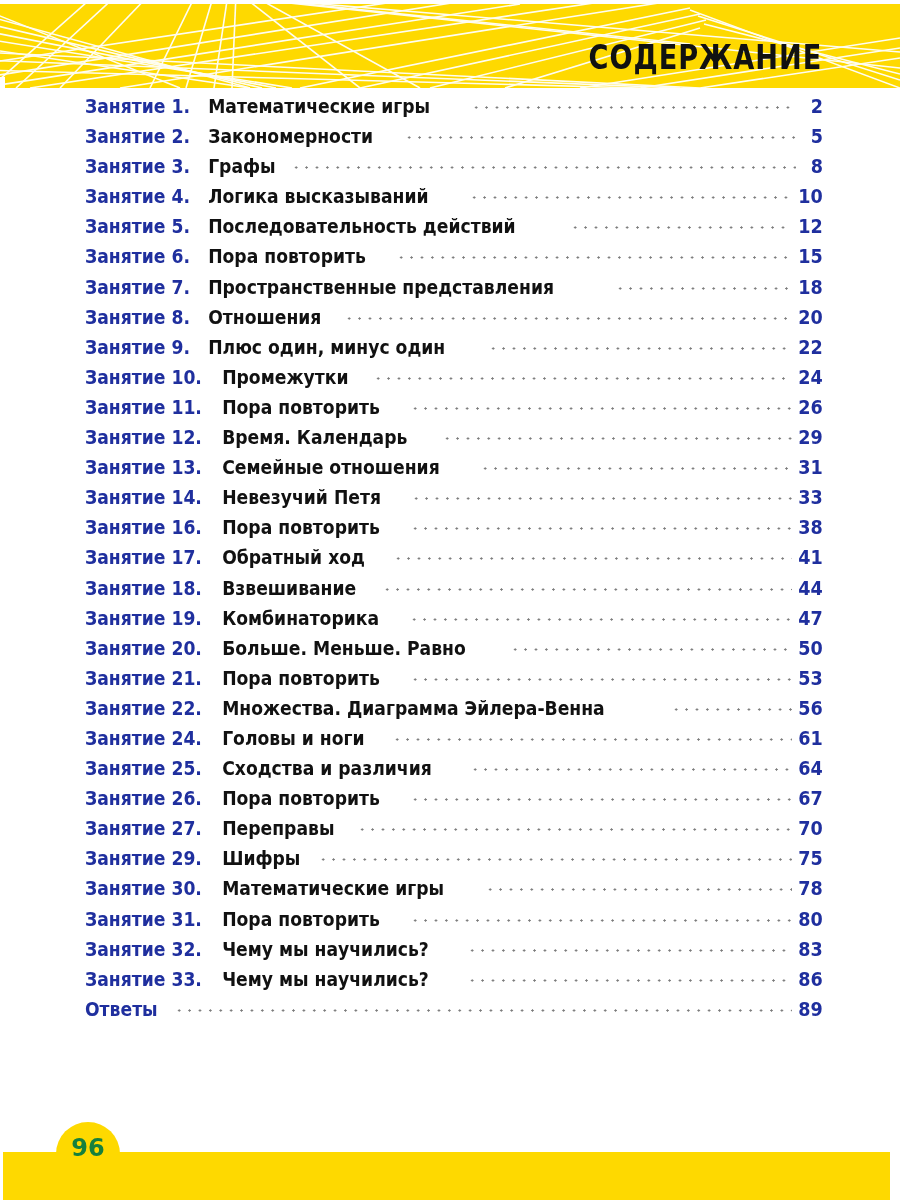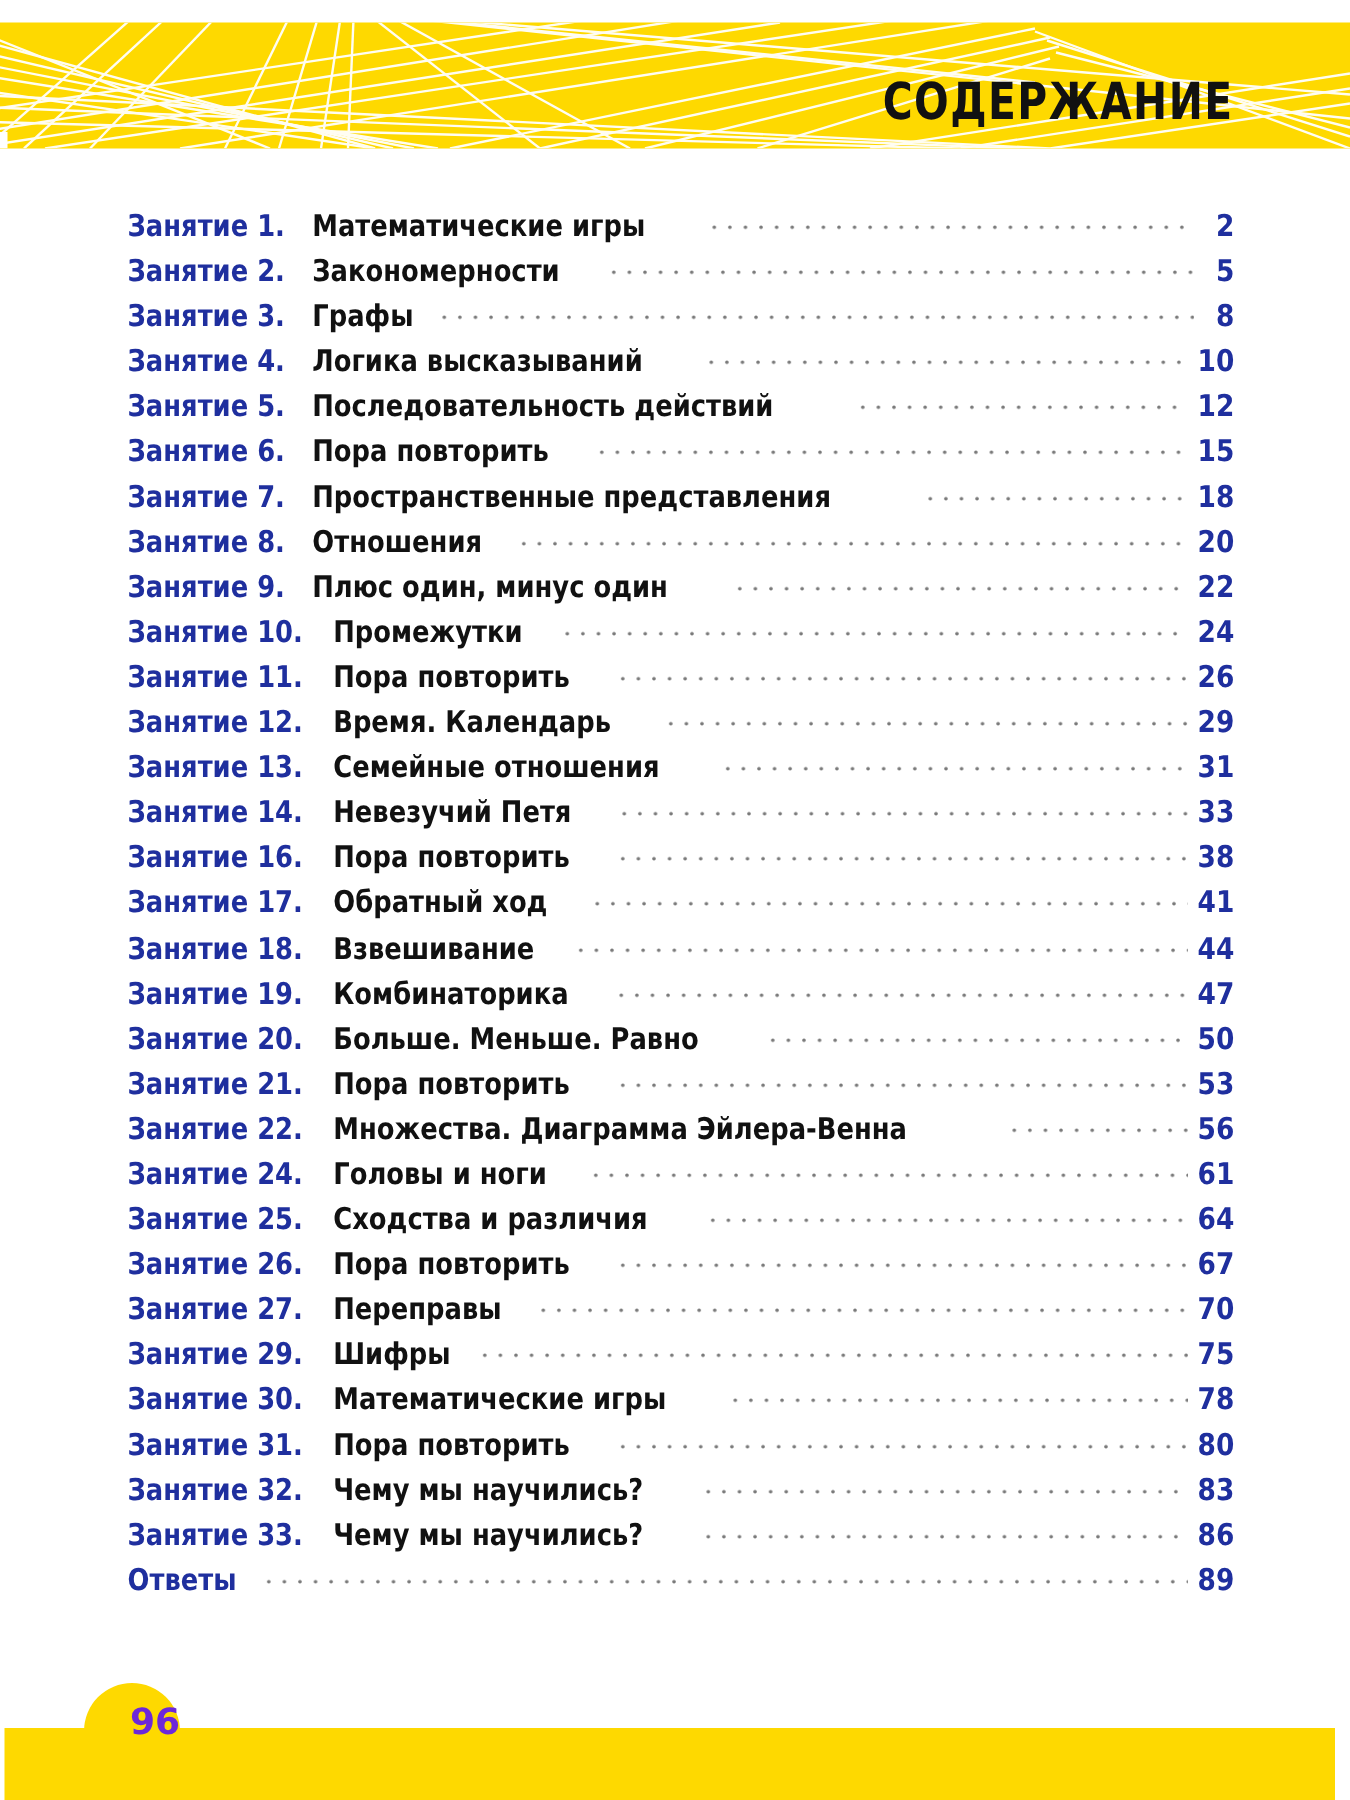--- a/index.html
+++ b/index.html
@@ -12,21 +12,21 @@
     background: #ffffff;
     font-family: "Liberation Sans", sans-serif;
     overflow: hidden;
     position: relative;
   }
 
   
   .header {
     position: absolute;
     left: 0;
-    top: 15px;
+    top: 4px;
     width: 900px;
     height: 84px;
     background: #FED900;
     overflow: hidden;
   }
   .header-notch {
     position: absolute;
     left: 0;
     bottom: 0;
     width: 5px;
@@ -55,21 +55,20 @@
     white-space: nowrap;
     line-height: 1;
   }
 
   
   .toc {
     position: absolute;
     left: 85px;
     top: 96px;
     width: 738px;
-    margin-top: 44px;
   }
   .toc-row {
     display: flex;
     align-items: baseline;
     height: 30.1px;
     white-space: nowrap;
     overflow: hidden;
   }
   .lesson-label {
     font-family: "DejaVu Sans", sans-serif;
@@ -146,25 +145,25 @@
     background: #FED900;
     border-radius: 32px 32px 0 0;
     transform: translateX(-50%);
   }
   .footer-page {
     position: absolute;
     left: 88px;
     top: 1136px;
     width: 64px;
     transform: translateX(-50%);
-    text-align: right;
+    text-align: center;
     font-family: "DejaVu Sans", sans-serif;
     font-size: 24px;
     font-weight: bold;
-    color: #6d28d9;
+    color: #15803d;
     line-height: 1;
   }
 </style>
 </head>
 <body>
 
 <div class="header">
   <svg class="header-lines" viewBox="0 0 900 84" preserveAspectRatio="none" aria-hidden="true">
     <g stroke="#ffffff" stroke-width="1.6" fill="none" opacity="0.95">
       <line x1="-20" y1="10" x2="250" y2="84"></line>

